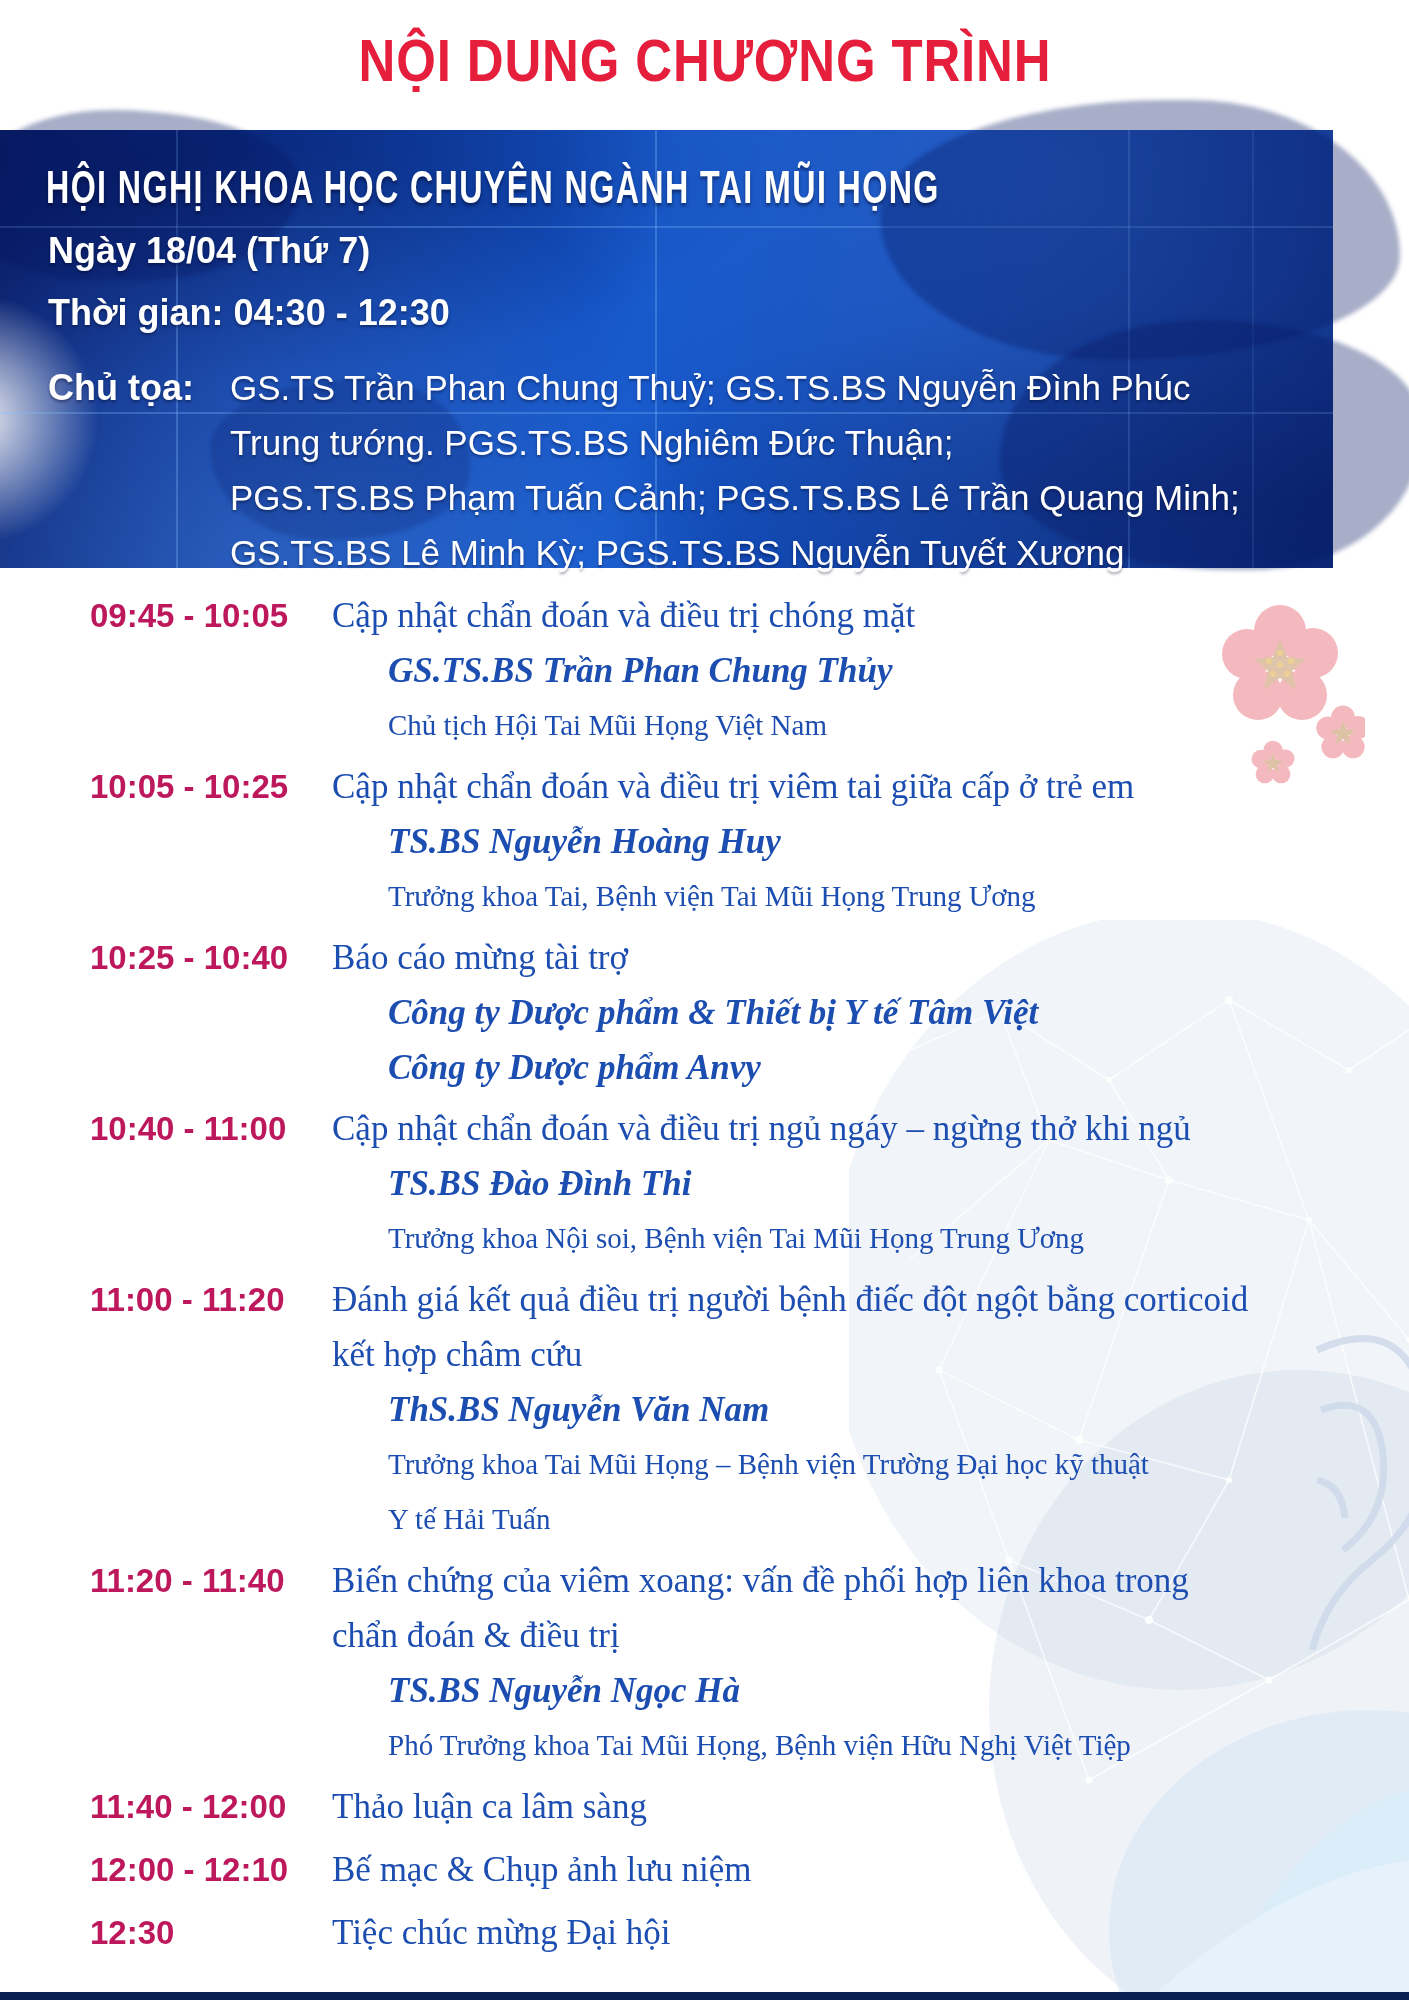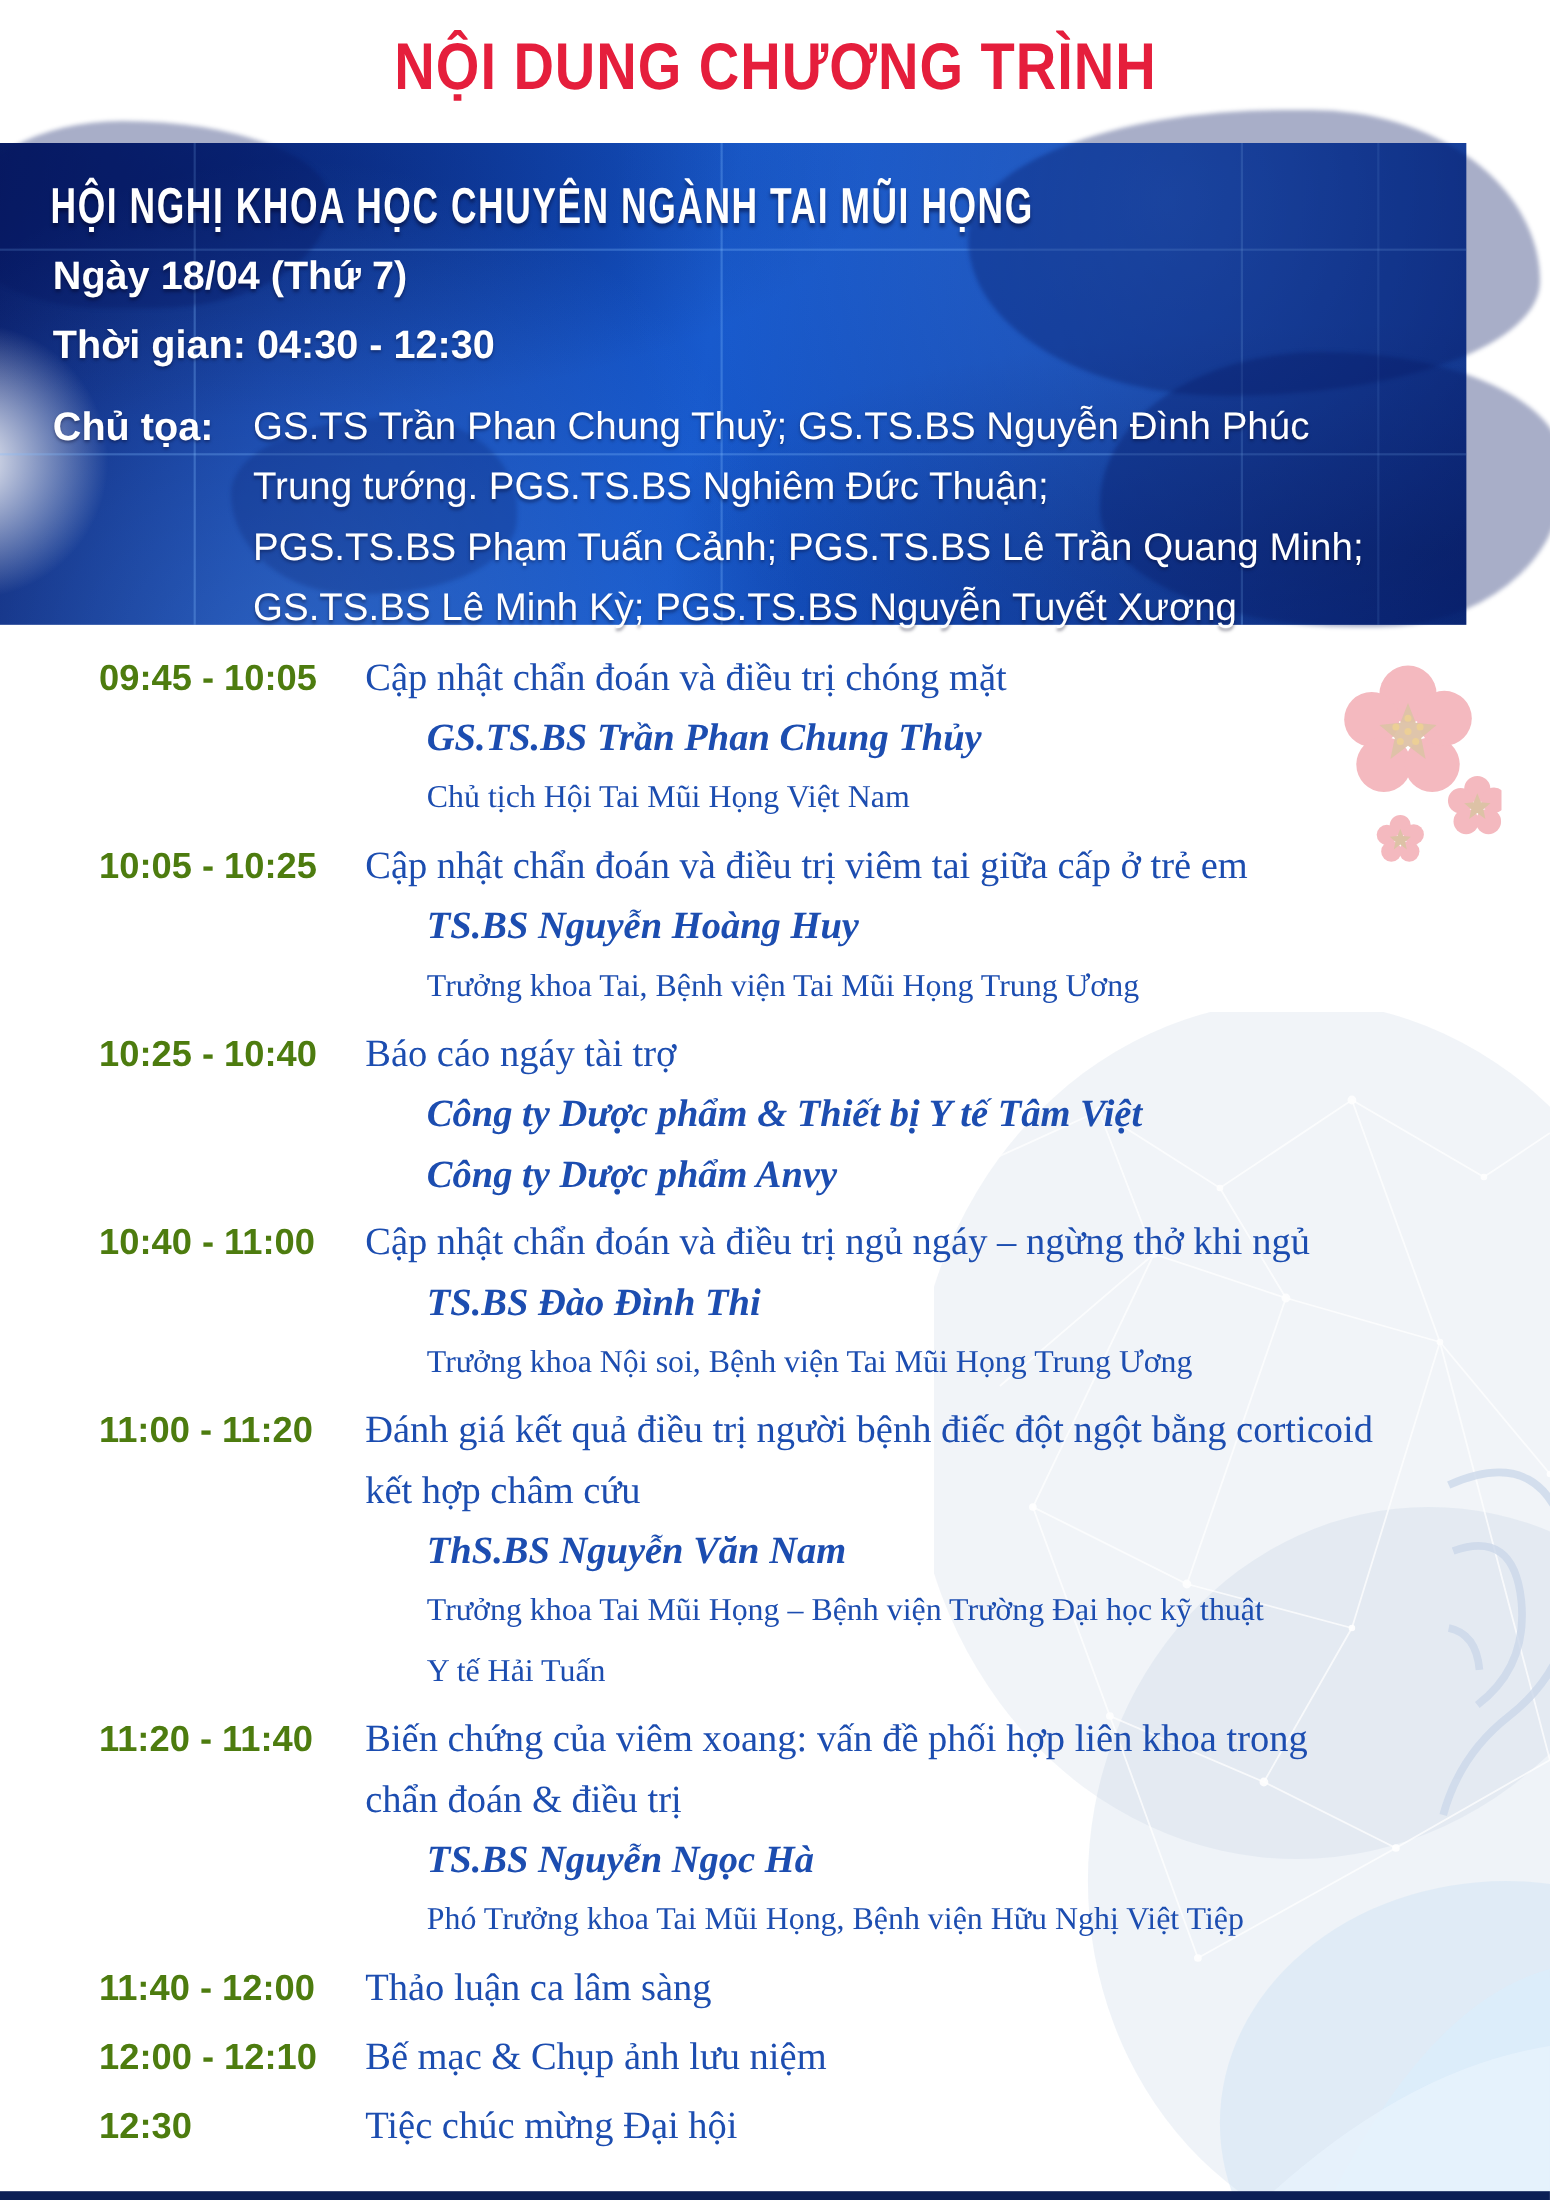--- a/index.html
+++ b/index.html
@@ -61,21 +61,21 @@
 
   
   .blossoms{position:absolute;left:1205px;top:598px;pointer-events:none;}
 
   
   .schedule{position:absolute;left:90px;top:588px;width:1280px;}
   .row{display:flex;margin-bottom:6px;}
   .row.single{margin-bottom:8px;}
   .time{
     width:242px;flex:0 0 242px;
-    font-size:33px;font-weight:700;color:#4d7c0f;line-height:55px;
+    font-size:33px;font-weight:700;color:#be185d;line-height:55px;
     font-family:"Liberation Sans", sans-serif;white-space:nowrap;
   }
   .content{flex:1;max-width:1020px;font-family:"Liberation Serif", serif;color:#1c4db0;}
   .title,.title2{font-size:35px;line-height:55px;}
   .speaker{font-size:35px;line-height:55px;font-weight:700;font-style:italic;padding-left:56px;}
   .role,.role2{font-size:29px;line-height:55px;padding-left:56px;}
 
   
   .bottom-bar{position:absolute;left:0;bottom:0;width:100%;height:8px;background:#0c1f55;}
 </style>
@@ -209,21 +209,21 @@
       <div class="content">
         <div class="title">Cập nhật chẩn đoán và điều trị viêm tai giữa cấp ở trẻ em</div>
         <div class="speaker">TS.BS Nguyễn Hoàng Huy</div>
         <div class="role">Trưởng khoa Tai, Bệnh viện Tai Mũi Họng Trung Ương</div>
       </div>
     </div>
 
     <div class="row">
       <div class="time">10:25 - 10:40</div>
       <div class="content">
-        <div class="title">Báo cáo ngáy tài trợ</div>
+        <div class="title">Báo cáo mừng tài trợ</div>
         <div class="speaker">Công ty Dược phẩm &amp; Thiết bị Y tế Tâm Việt</div>
         <div class="speaker">Công ty Dược phẩm Anvy</div>
       </div>
     </div>
 
     <div class="row">
       <div class="time">10:40 - 11:00</div>
       <div class="content">
         <div class="title">Cập nhật chẩn đoán và điều trị ngủ ngáy – ngừng thở khi ngủ</div>
         <div class="speaker">TS.BS Đào Đình Thi</div>

